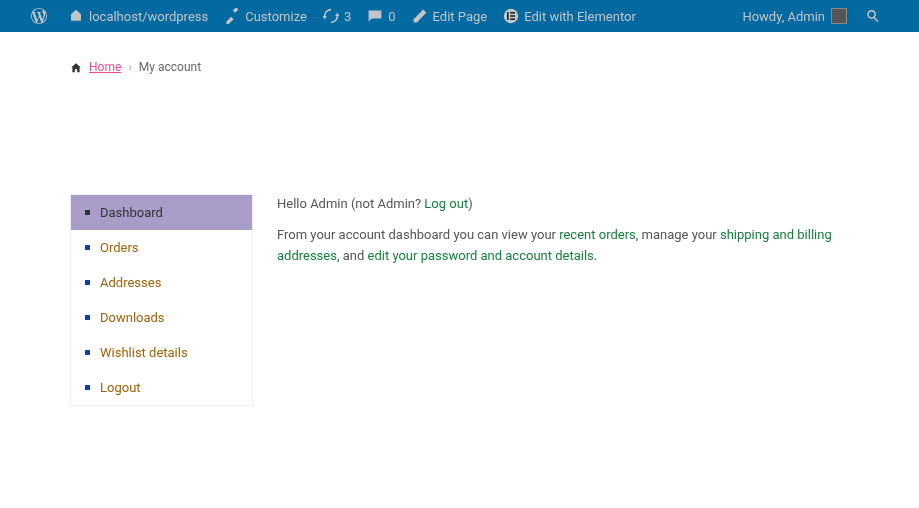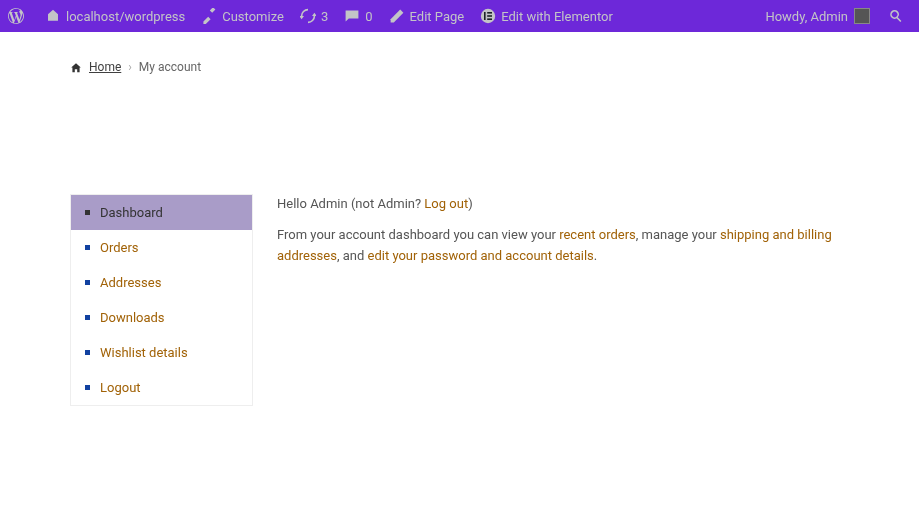--- a/index.html
+++ b/index.html
@@ -1,37 +1,37 @@
 <!DOCTYPE html>
 <html><head>
 <meta charset="utf-8">
 <style>
 *{box-sizing:border-box;margin:0;padding:0}
 body{font-family:-apple-system,BlinkMacSystemFont,"Segoe UI",Roboto,sans-serif;font-size:13px;color:#333;background:#fff;width:919px}
-.adminbar{height:32px;background:#6d28d9;color:#c3c4c7;display:flex;align-items:center;padding:0 0;font-size:13px}
+.adminbar{height:32px;background:#0369a1;color:#c3c4c7;display:flex;align-items:center;padding:0 23px;font-size:13px}
 .adminbar .ab-item{display:flex;align-items:center;padding:0 8px;height:32px;cursor:pointer}
 .adminbar .ab-icon{width:16px;height:16px;display:inline-flex;align-items:center;justify-content:center;margin-right:5px}
 .adminbar .spacer{flex:1}
 .adminbar svg{width:16px;height:16px;fill:currentColor}
 .adminbar .avatar{width:16px;height:16px;background:#555;border:1px solid #888;margin-left:6px}
 .adminbar .search-ic{width:20px;height:20px}
 .page{padding:20px 70px}
 .breadcrumb{font-size:12px;color:#666;padding:8px 0 30px 0}
-.breadcrumb a{color:#404040;text-decoration:underline}
+.breadcrumb a{color:#ec4899;text-decoration:underline}
 .breadcrumb .home-ic{width:12px;height:12px;display:inline-block;vertical-align:middle;margin-right:4px}
 .breadcrumb .sep{margin:0 4px;color:#aaa}
 .content{display:flex;gap:24px;padding-top:90px}
 .nav{width:183px;border:1px solid #eee;background:#fff}
 .nav-item{display:flex;align-items:center;padding:10px 14px;font-size:13px;color:#a16207;cursor:pointer}
 .nav-item .bullet{width:5px;height:5px;background:#1141a0;margin-right:10px;flex-shrink:0}
 .nav-item.active{background:#a99cc8;color:#333}
 .nav-item.active .bullet{background:#333}
 .main{flex:1;font-size:13px;color:#555;line-height:1.6}
 .main p{margin-bottom:10px}
-.main a{color:#a16207;text-decoration:none}
+.main a{color:#15803d;text-decoration:none}
 </style>
 </head>
 <body>
 
 <div class="adminbar">
   <div class="ab-item">
     <span class="ab-icon">
         <svg viewBox="0 0 20 20">
           <path d="M10 0C4.5 0 0 4.5 0 10s4.5 10 10 10 10-4.5 10-10S15.5 0 10 0zM1 10c0-1.3.3-2.5.8-3.6l4.3 11.8C3.1 16.8 1 13.6 1 10zm9 9c-.9 0-1.7-.1-2.5-.4l2.7-7.8 2.8 7.6c0 .1 0 .1.1.1-1 .3-2 .5-3.1.5zm1.2-13.2c.5 0 1-.1 1-.1.5 0 .4-.7 0-.7 0 0-1.4.1-2.3.1-.9 0-2.3-.1-2.3-.1-.5 0-.5.7-.1.7 0 0 .4.1.9.1l1.4 3.7L8 15.3 4.7 5.8c.5 0 1-.1 1-.1.5 0 .4-.7 0-.7 0 0-1.4.1-2.3.1h-.5C4.5 2.7 7.1 1 10 1c2.2 0 4.2.8 5.7 2.2h-.1c-.9 0-1.5.7-1.5 1.5 0 .7.4 1.3.9 2 .3.6.7 1.3.7 2.3 0 .7-.3 1.6-.6 2.7l-.8 2.8-3.1-8.7zm3.3 12.1l2.7-7.9c.5-1.3.7-2.3.7-3.2 0-.3 0-.6-.1-.9.7 1.2 1.1 2.6 1.1 4.1.1 3.2-1.7 5.9-4.4 7.9z"></path>
         </svg>

